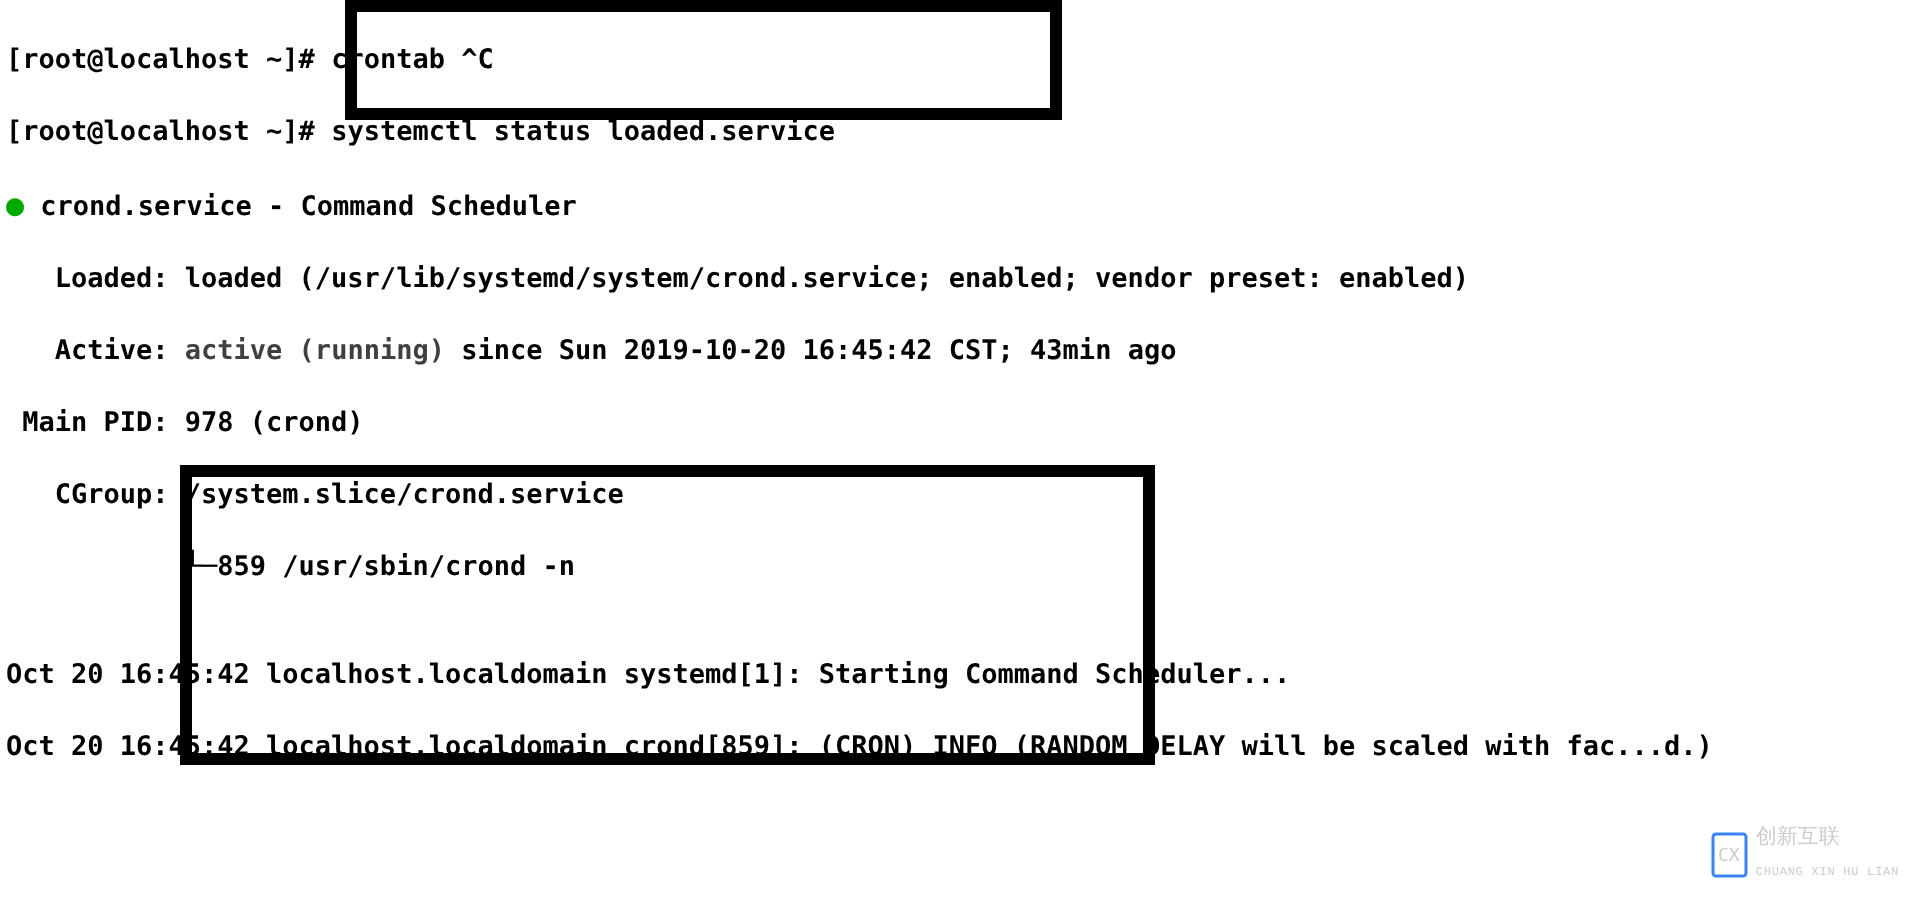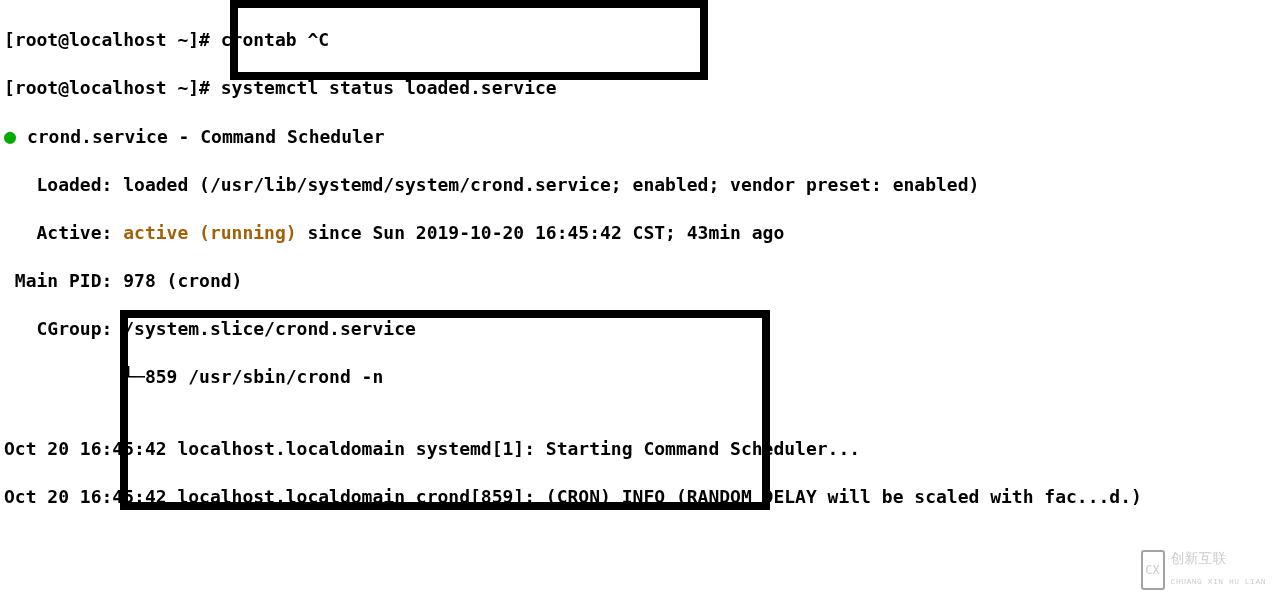--- a/index.html
+++ b/index.html
@@ -25,21 +25,21 @@
     }
     .line {
       display: block;
       position: relative;
     }
     .dot {
       color: #00aa00;
       font-size: 20px;
     }
     .green {
-      color: #a16207;
+      color: #404040;
     }
     .box-top {
       position: absolute;
       border: 8px solid #000;
       left: 230px;
       top: 0;
       width: 478px;
       height: 80px;
       pointer-events: none;
       z-index: 10;
@@ -60,22 +60,22 @@
       bottom: 10px;
       color: #ccc;
       font-size: 14px;
       font-weight: normal;
       display: flex;
       align-items: center;
       gap: 6px;
     }
     .watermark-icon {
       width: 24px;
-      height: 40px;
-      border: 2px solid #a3a3a3;
+      height: 30px;
+      border: 2px solid #3b82f6;
       border-radius: 3px;
       display: flex;
       align-items: center;
       justify-content: center;
       font-size: 12px;
       color: #ccc;
     }
   </style>
 </head>
 <body>

